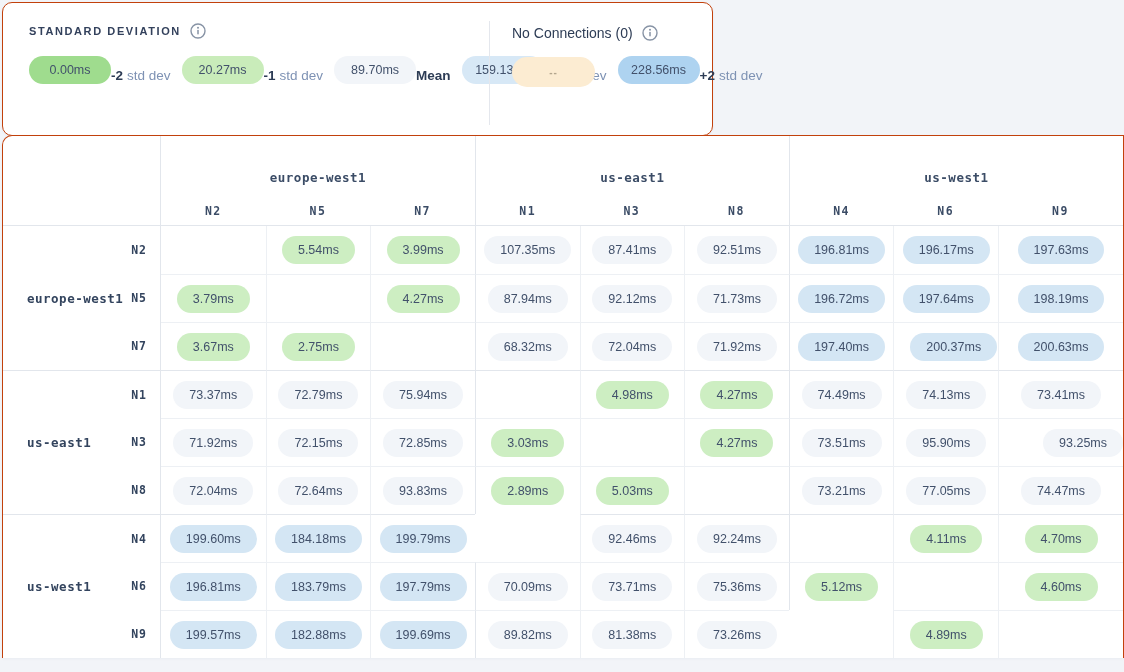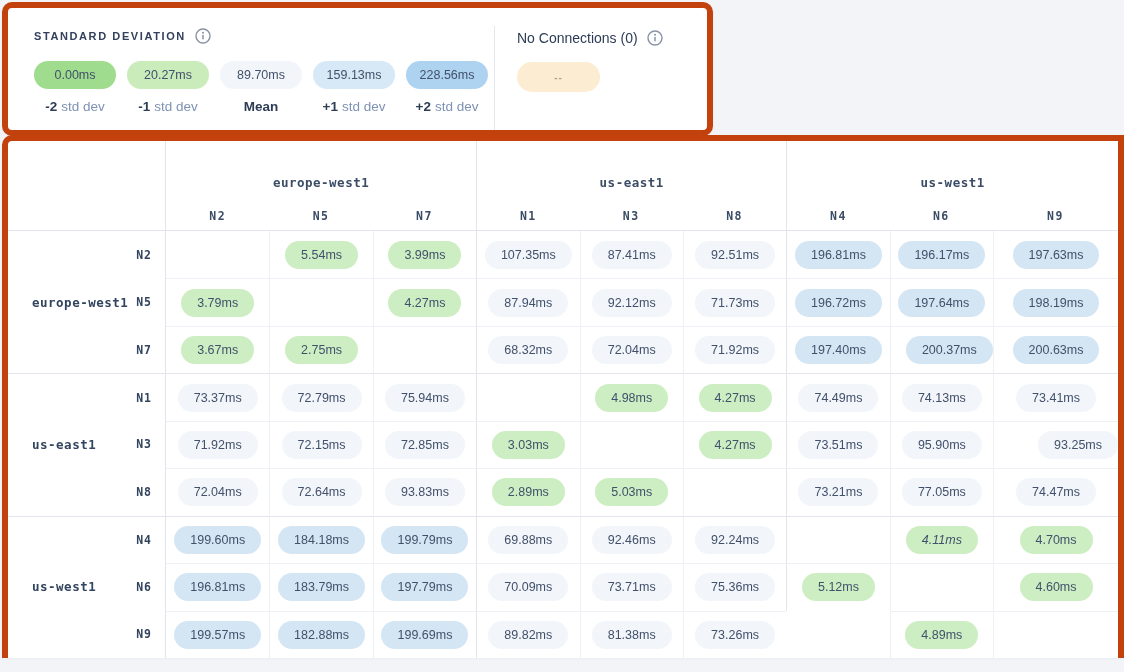--- a/index.html
+++ b/index.html
@@ -14,37 +14,37 @@
   *{box-sizing:border-box;margin:0;padding:0;}
   html,body{width:1124px;height:672px;overflow:hidden;}
   body{
     background:#f2f4f8;
     font-family:"Liberation Sans", sans-serif;
     position:relative;
   }
   .card{
     position:absolute;
     background:#ffffff;
-    border:6px solid #c2410c;
+    border:1px solid #c2410c;
     box-shadow:0 1px 3px rgba(30,50,90,0.04);
   }
   
   .legend-card{
     left:2px;top:2px;width:711px;height:134px;
     border-radius:10px;
   }
   .legend-left{position:absolute;left:26px;top:20px;}
   .legend-title-row{display:flex;align-items:center;gap:9px;}
   .legend-title{
     font-size:11px;font-weight:bold;letter-spacing:1.6px;
     color:#33415c;
   }
   .info-icon{display:inline-flex;width:16px;height:16px;cursor:pointer;}
   .legend-stops{display:flex;gap:11px;margin-top:17px;}
-  .legend-stop{display:flex;flex-direction:column;align-items:center;}
+  .legend-stop{display:flex;flex-direction:row;align-items:center;}
   .legend-pill{
     width:82px;height:28px;border-radius:14px;
     display:flex;align-items:center;justify-content:center;
     font-size:12.5px;color:var(--cell-text);white-space:nowrap;
   }
   .stop-label{margin-top:10px;font-size:13.5px;white-space:nowrap;}
   .stop-label b{color:var(--ink);font-weight:bold;}
   .stop-label span{color:var(--muted);margin-left:4px;}
   .legend-divider{
     position:absolute;left:486px;top:18px;height:104px;width:1px;
@@ -358,31 +358,28 @@
     </div>
     <div class="m-cell bts" style="grid-area: 9 / 2;">
       <span class="pill tone-blue">199.60ms</span>
     </div>
     <div class="m-cell bl bts" style="grid-area: 9 / 3;">
       <span class="pill tone-blue">184.18ms</span>
     </div>
     <div class="m-cell bl bts" style="grid-area: 9 / 4;">
       <span class="pill tone-blue">199.79ms</span>
     </div>
-    <div class="m-cell bls bts" style="grid-area: 9 / 5;">
-      <span class="pill tone-neutral">69.88ms</span>
-    </div>
     <div class="m-cell bl bts" style="grid-area: 9 / 6;">
       <span class="pill tone-neutral">92.46ms</span>
     </div>
     <div class="m-cell bl bts" style="grid-area: 9 / 7;">
       <span class="pill tone-neutral">92.24ms</span>
     </div>
     <div class="m-cell bls bts" style="grid-area: 9 / 8;"></div>
-    <div class="m-cell bl bts" style="grid-area: 9 / 9; font-style: italic;">
+    <div class="m-cell bl bts" style="grid-area: 9 / 9;">
       <span class="pill tone-green">4.11ms</span>
     </div>
     <div class="m-cell bl bts" style="grid-area: 9 / 10;">
       <span class="pill tone-green">4.70ms</span>
     </div>
     <div class="m-label" style="grid-row: 10;">
       <span class="region">us-west1</span>
       <span class="node">N6</span>
     </div>
     <div class="m-cell bt" style="grid-area: 10 / 2;">

